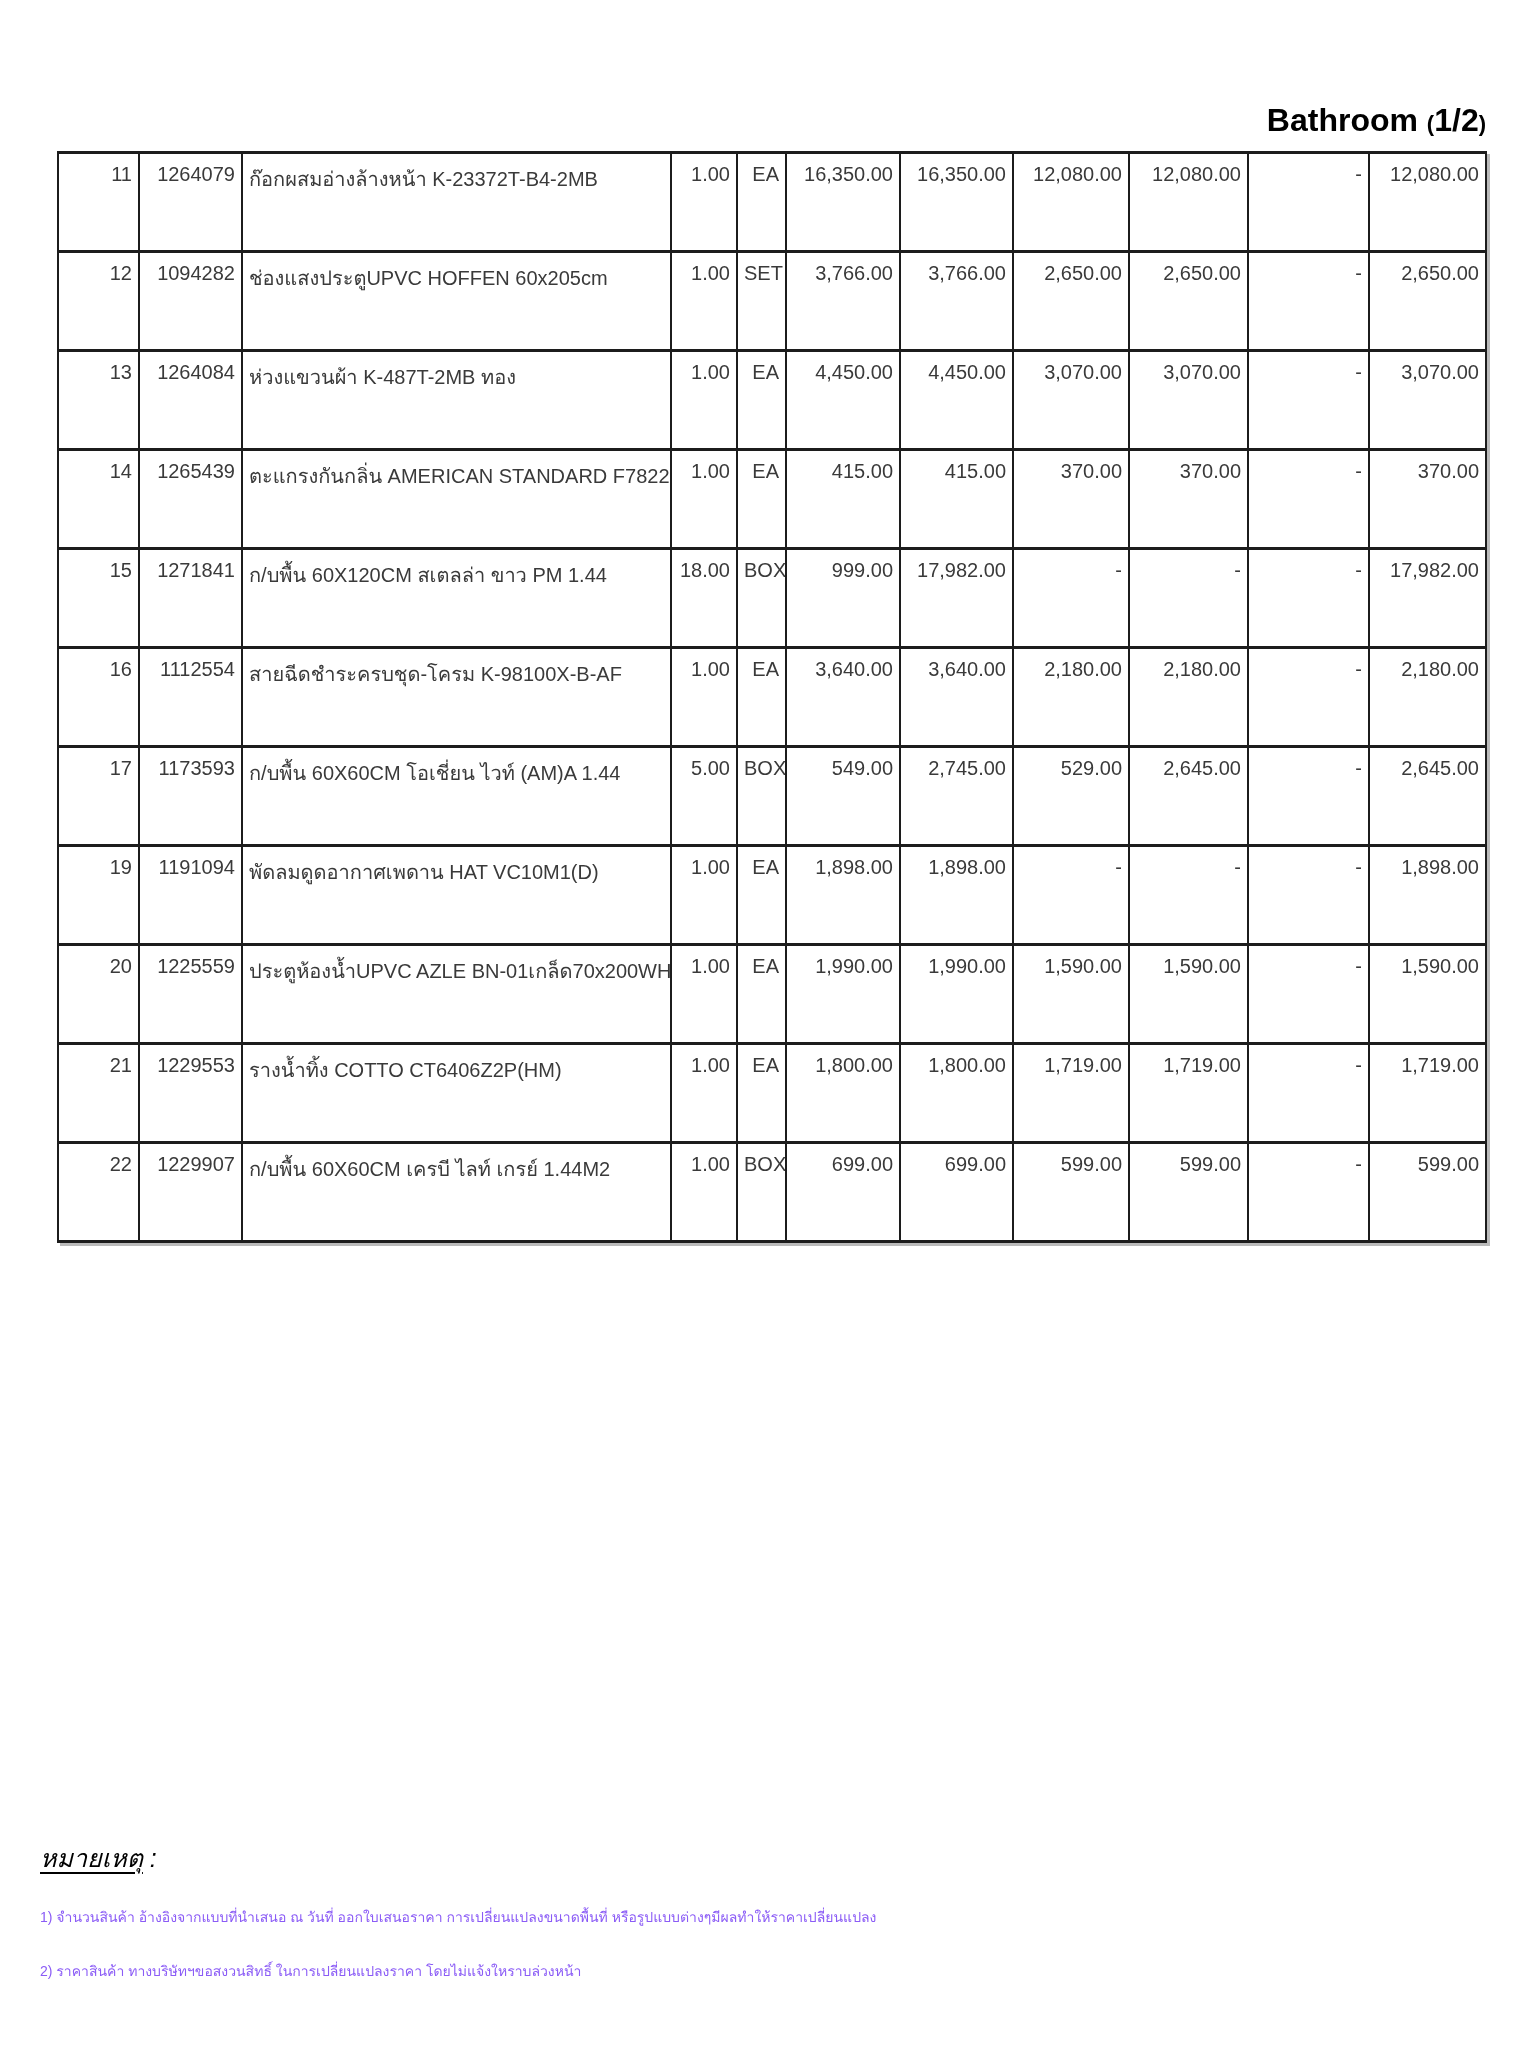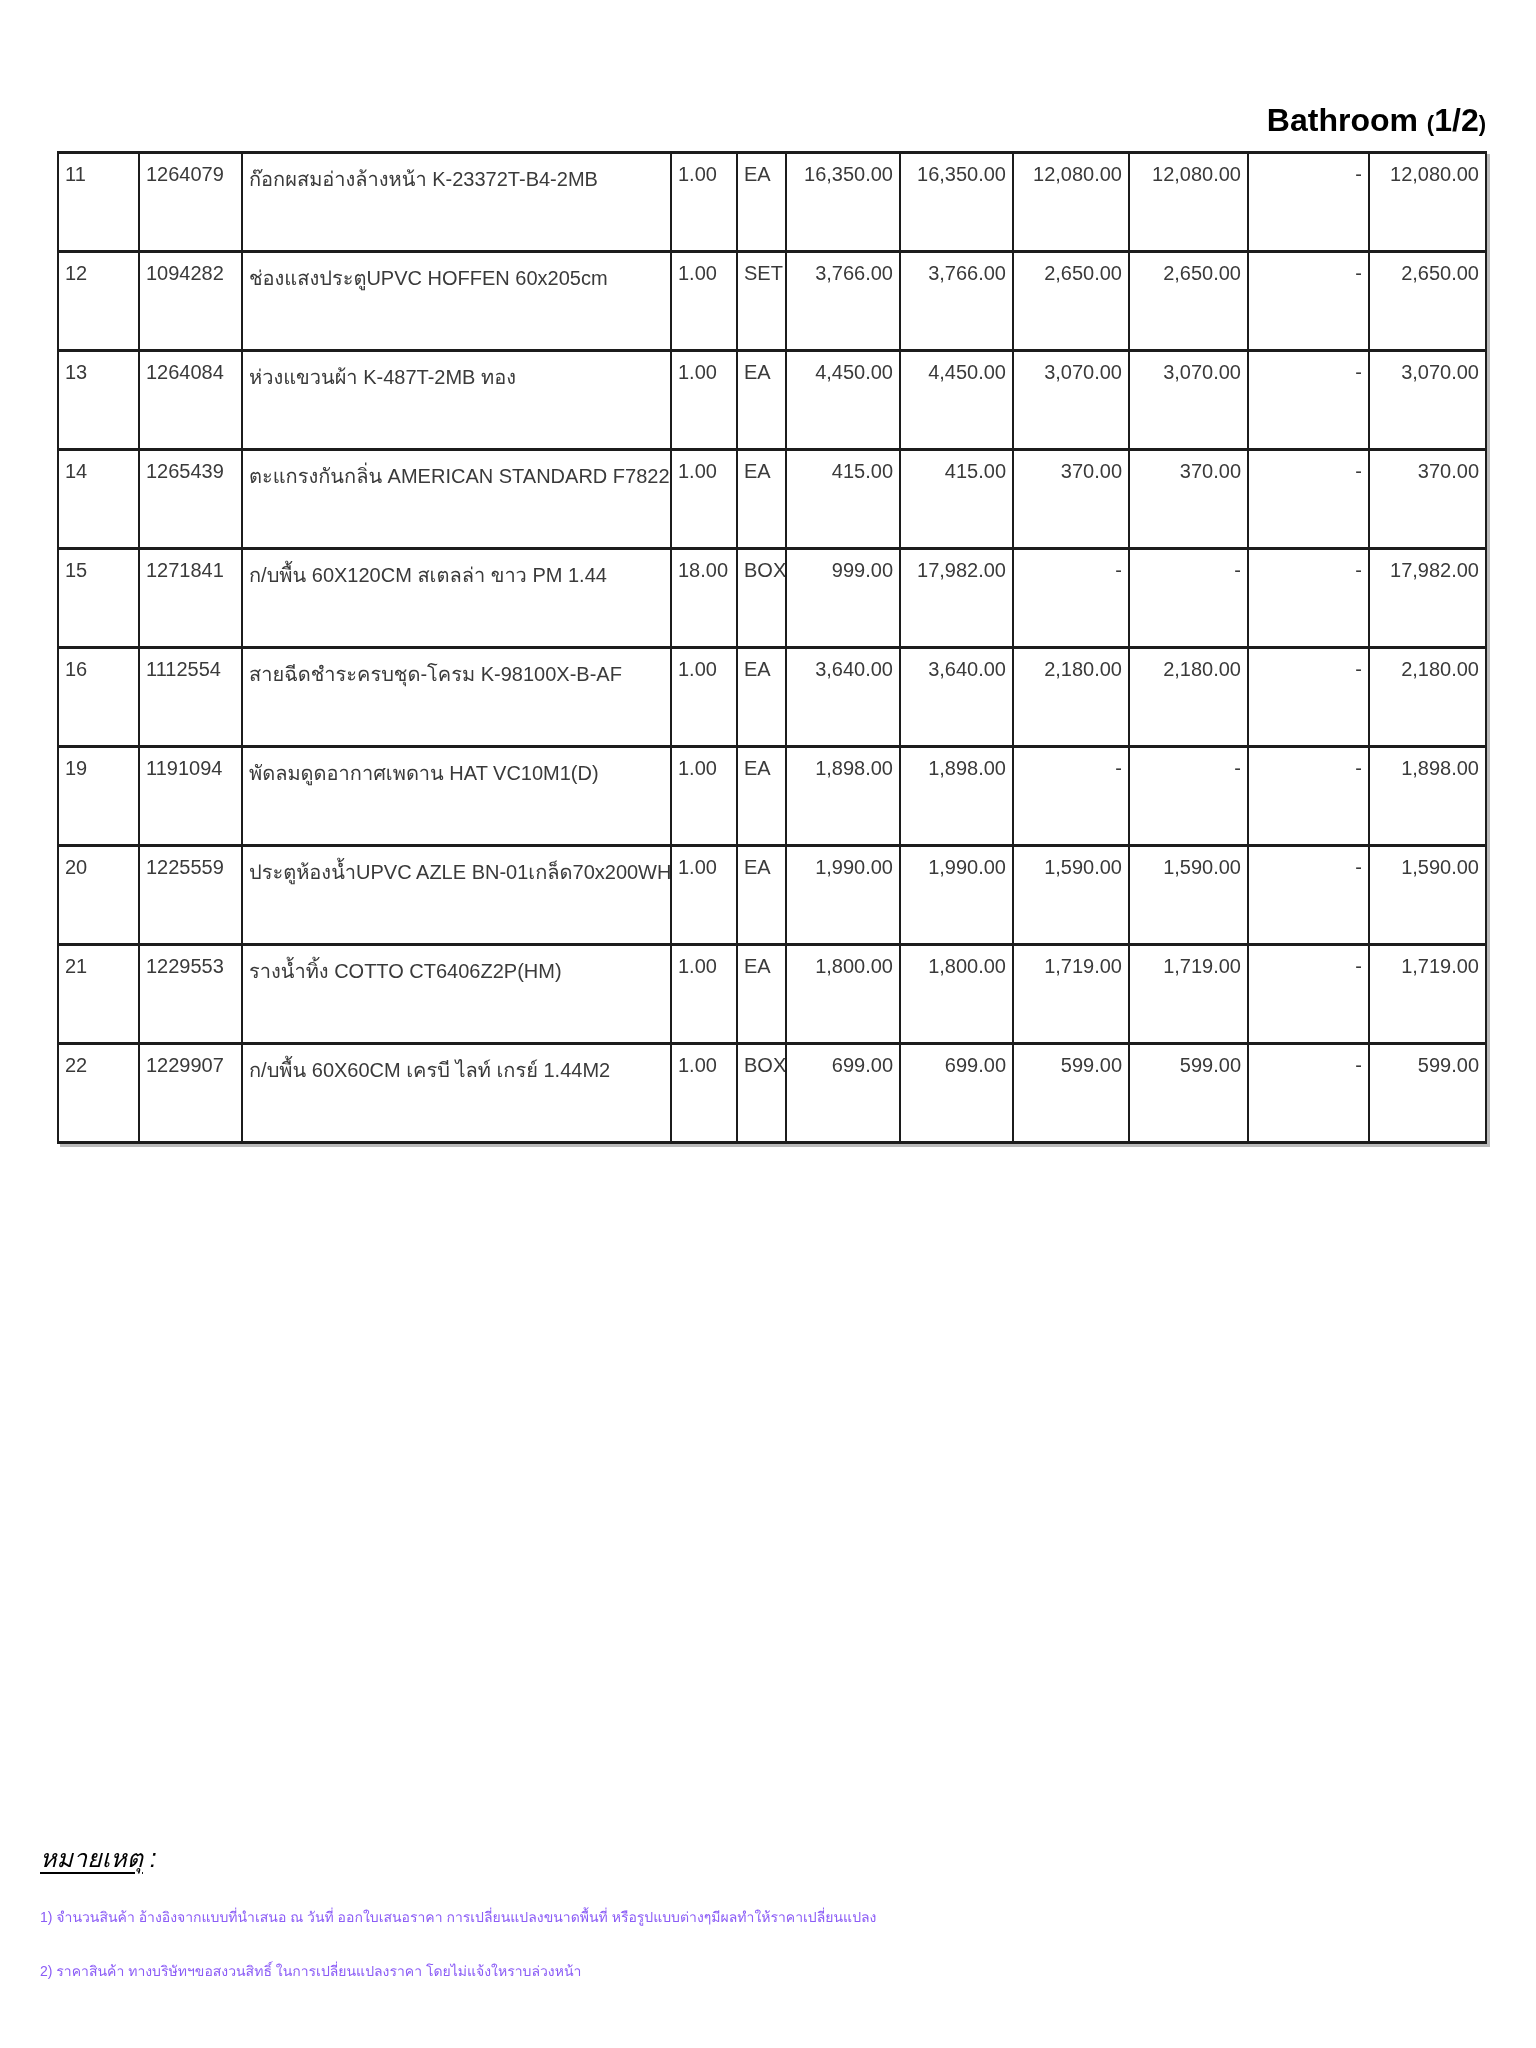--- a/index.html
+++ b/index.html
@@ -26,21 +26,21 @@
     border-left:2px solid #1c1c1c;
     border-right:2px solid #1c1c1c;
     border-top:3px solid #1c1c1c;
     border-bottom:3px solid #1c1c1c;
     height:99px; box-sizing:border-box;
     vertical-align:top;
     padding:9px 6px 0 6px;
     font-size:20px; color:#3a3a3a;
     white-space:nowrap; overflow:hidden;
   }
-  td.c { text-align:left; }
+  td.c { text-align:right; }
   td.l { text-align:left; padding-left:8px; }
   td.r { text-align:right; padding-right:7px; }
   .notes {
     position:absolute; left:40px; top:1838px; width:1470px;
     color:#111;
   }
   .notes-heading { font-size:25px; color:#000;font-style:italic; }
   .notes-heading .hd { text-decoration:underline; text-underline-offset:5px; }
   .note-item { font-size:14px; line-height:30px; margin-top:24px; color:#8b5cf6; }
 </style>
@@ -139,20 +139,33 @@
     <td class="c">1.00</td>
     <td class="c">EA</td>
     <td class="r">3,640.00</td>
     <td class="r">3,640.00</td>
     <td class="r">2,180.00</td>
     <td class="r">2,180.00</td>
     <td class="r">-</td>
     <td class="r">2,180.00</td>
   </tr>
       <tr>
+    <td class="c">17</td>
+    <td class="c">1173593</td>
+    <td class="l">ก/บพื้น 60X60CM โอเชี่ยน ไวท์ (AM)A 1.44</td>
+    <td class="c">5.00</td>
+    <td class="c">BOX</td>
+    <td class="r">549.00</td>
+    <td class="r">2,745.00</td>
+    <td class="r">529.00</td>
+    <td class="r">2,645.00</td>
+    <td class="r">-</td>
+    <td class="r">2,645.00</td>
+  </tr>
+      <tr>
     <td class="c">19</td>
     <td class="c">1191094</td>
     <td class="l">พัดลมดูดอากาศเพดาน  HAT VC10M1(D)</td>
     <td class="c">1.00</td>
     <td class="c">EA</td>
     <td class="r">1,898.00</td>
     <td class="r">1,898.00</td>
     <td class="r">-</td>
     <td class="r">-</td>
     <td class="r">-</td>

